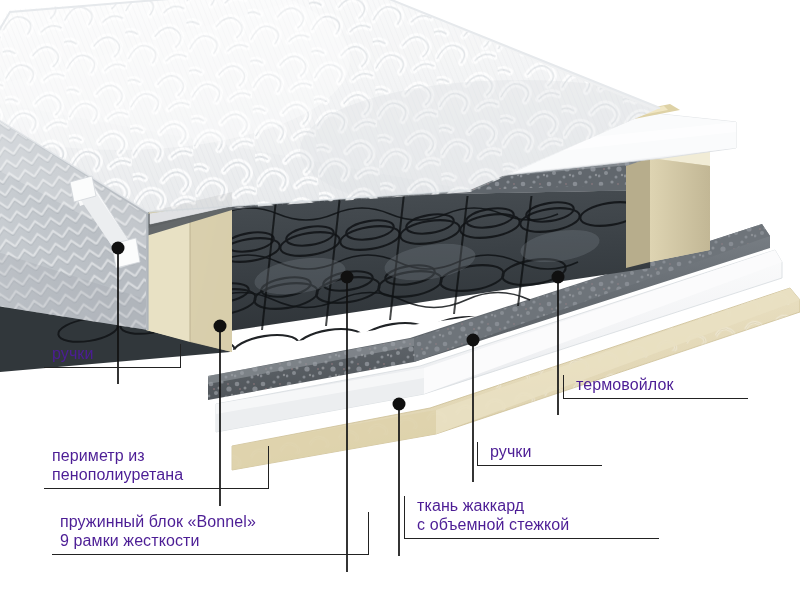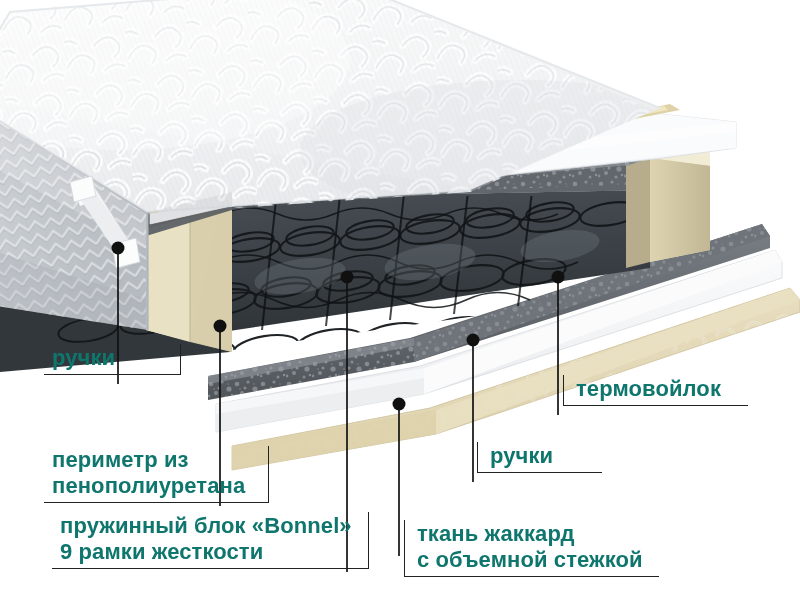--- a/index.html
+++ b/index.html
@@ -10,27 +10,26 @@
   }
   #stage{
     position:relative;
     width:800px;height:600px;
     background:#ffffff;
     overflow:hidden;
   }
   #art{position:absolute;inset:0;}
   .label{
     position:absolute;
-    font-size:22px;
+    font-size:16px;
     line-height:1.18;
-    color:#0f766e;
+    color:#4c1d95;
     white-space:pre-line;
     letter-spacing:.1px;
     padding:1px 8px 3px 8px;
-    font-weight:bold;
   }
   .label.lft{ 
     border-right:1.6px solid #222;
     border-bottom:1.6px solid #222;
     text-align:left;
   }
   .label.rgt{ 
     border-left:1.6px solid #222;
     border-bottom:1.6px solid #222;
     text-align:left;
@@ -373,20 +372,20 @@
   </svg>
 
   <div class="label lft" style="left:44px;  top:344px; width:120px;">ручки</div>
 
   <div class="label lft" style="left:44px;  top:446px; width:208px;">периметр из
 пенополиуретана</div>
 
   <div class="label lft" style="left:52px;  top:512px; width:300px;">пружинный блок «Bonnel»
 9 рамки жесткости</div>
 
-  <div class="label rgt" style="left:404px; top:496px; width:234px;margin-top:24px;">ткань жаккард
+  <div class="label rgt" style="left:404px; top:496px; width:234px;">ткань жаккард
 с объемной стежкой</div>
 
   <div class="label rgt" style="left:477px; top:442px; width:104px;">ручки</div>
 
   <div class="label rgt" style="left:563px; top:375px; width:164px;">термовойлок</div>
 
 </div>
 
 </body></html>

